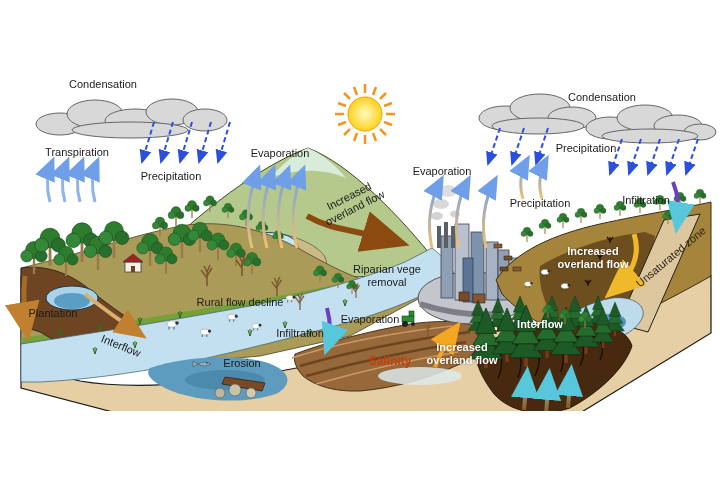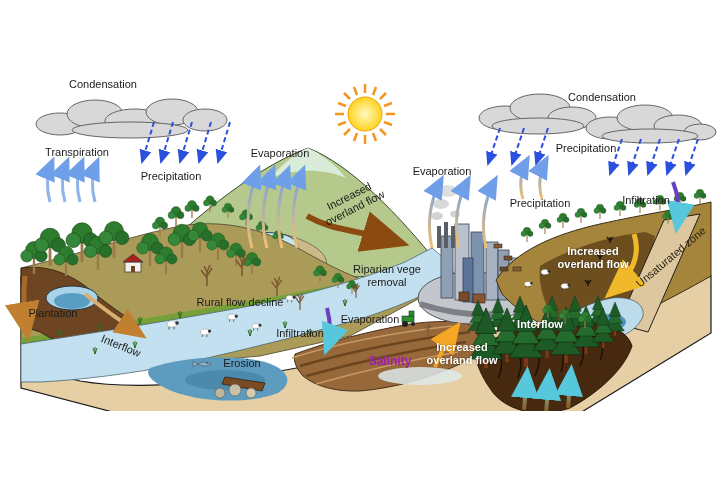--- a/index.html
+++ b/index.html
@@ -3,21 +3,21 @@
 <meta charset="utf-8">
 <style>
   html,body{margin:0;padding:0;background:#fff;}
   .stage{position:relative;width:721px;height:375px;background:#fff;overflow:hidden;
          font-family:"Liberation Sans",sans-serif;margin-top:36px;}
   .stage svg{position:absolute;left:0;top:0;}
   .lbl{position:absolute;transform:translate(-50%,-50%);font:11px/1.15 "Liberation Sans",sans-serif;
        color:#1b1b1b;white-space:nowrap;text-align:center;pointer-events:none;}
   .wrap{white-space:normal;}
   .white{color:#fff;font-weight:bold;text-shadow:0 0 2px rgba(0,0,0,.45);}
-  .bold{font-weight:bold;font-size:12px;color:#a21caf;}
+  .bold{font-weight:bold;font-size:12px;color:#c2410c;}
   .rotn27{transform:translate(-50%,-50%) rotate(-27deg);}
   .rot22{transform:translate(-50%,-50%) rotate(22deg);}
   .rotn40{transform:translate(-50%,-50%) rotate(-40deg);color:#2d2415;}
 </style>
 </head>
 <body>
 
 <div class="stage">
 <svg width="721" height="483" viewBox="0 0 721 483">
   <defs>

